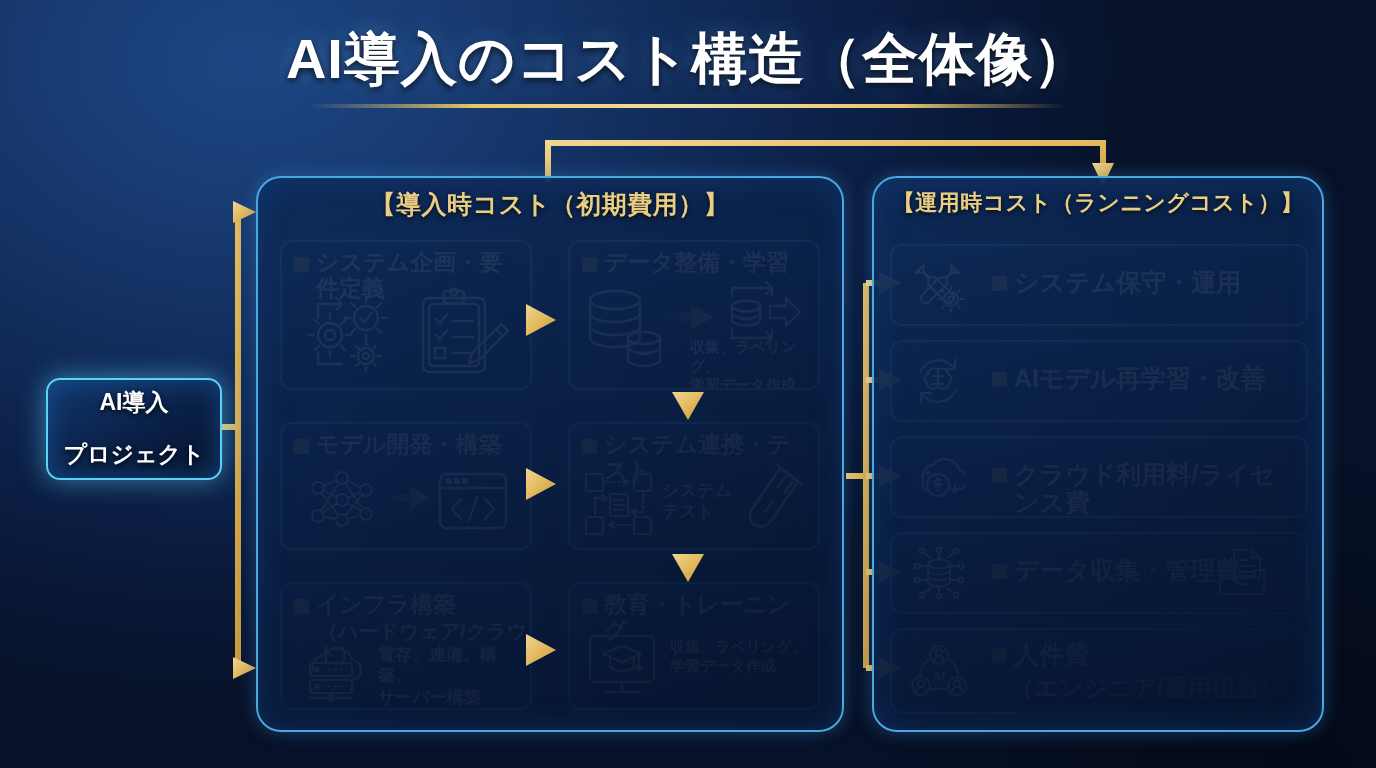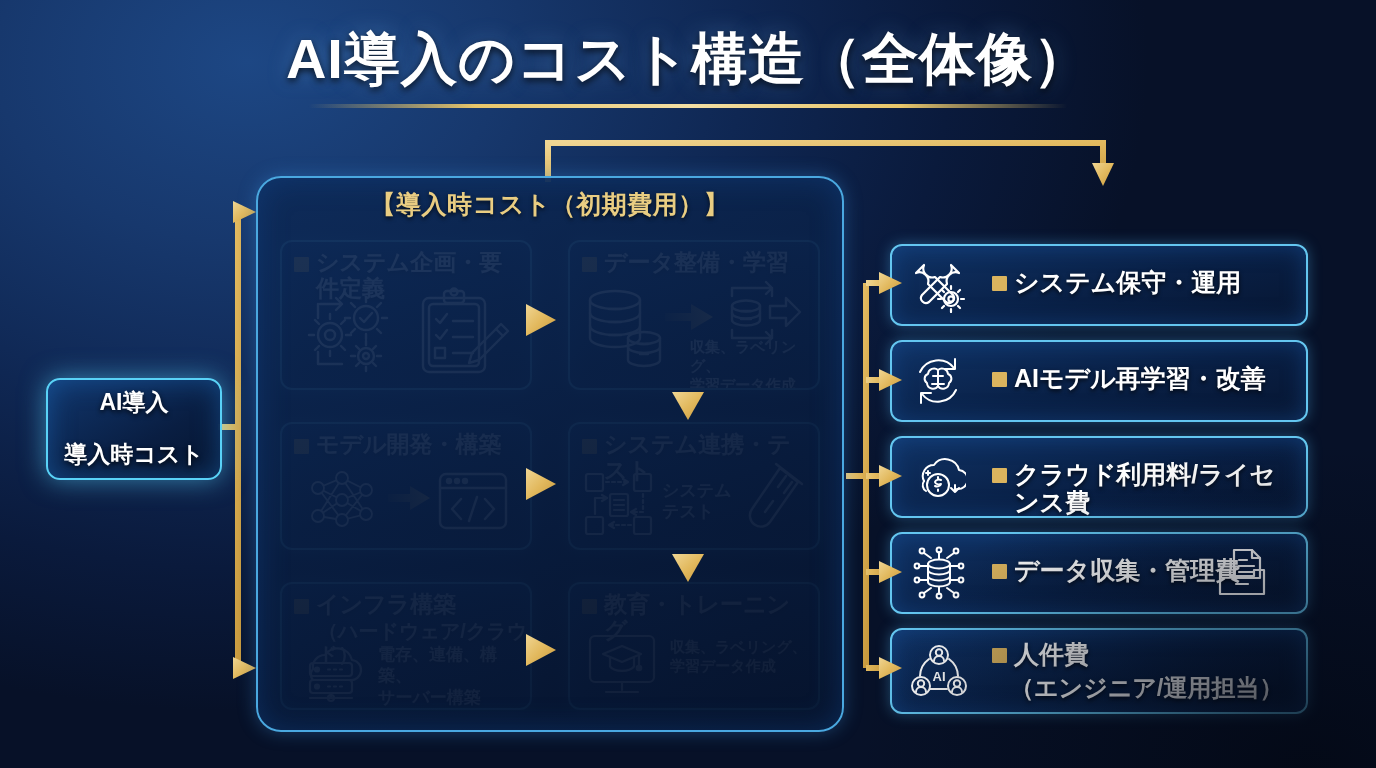--- a/index.html
+++ b/index.html
@@ -364,20 +364,23 @@
         <path d="M19 24 L38 16 L57 24 L38 32 z"></path>
         <path d="M26 27.5 v9 a13 7 0 0 0 24 0 v-9"></path>
         <path d="M55 25 v11"></path>
           <circle cx="55" cy="38" r="2.2" fill="#fff"></circle>
       </svg>
     </div>
     <div class="card-cap" style="left:100px; top:54px;">収集、ラベリング、
 学習データ作成</div>
   </div>
 
+  <div class="panel" style="left:872px; top:176px; width:448px; height:552px;">
+    <div class="panel-title" style="font-size:22px;">【運用時コスト（ランニングコスト）】</div>
+  </div>
 
   <div class="card" style="left:890px; top:244px; width:414px; height:78px;">
     <div class="icon" style="left:18px; top:13px;">
       <svg width="56" height="54" viewBox="0 0 56 54" fill="none" stroke="#ffffff" stroke-width="2.2" stroke-linecap="round" stroke-linejoin="round">
         <path d="M14 6 a9 9 0 0 0 11 12 l18 18 a5 5 0 0 1 -7 7 L18 25 a9 9 0 0 0 -12 -11 z"></path>
         <path d="M41 6 a9 9 0 0 1 -11 12 L12 36 a5 5 0 0 0 7 7 l18 -18 a9 9 0 0 1 12 -11 z"></path>
         <circle cx="41" cy="40" r="7"></circle>
           <circle cx="41" cy="40" r="2.6"></circle>
         <path d="M41 30 v-3 M41 50 v3 M31 40 h-3 M51 40 h3 M34 33 l-2 -2 M48 47 l2 2 M48 33 l2 -2 M34 47 l-2 2"></path>
       </svg>
@@ -478,16 +481,16 @@
     </div>
     <div class="card-title" style="left:100px; top:10px; font-size:25px;">
       <span class="bullet" style="margin-top:8px;"></span>
       <span>人件費</span>
     </div>
     <div class="card-sub" style="left:118px; top:44px; font-size:24px;">（エンジニア/運用担当）</div>
   </div>
 
   <div class="start-node">
     <div class="l1">AI導入</div>
-    <div class="l2">導入時コスト</div>
+    <div class="l2">プロジェクト</div>
   </div>
 
 </div>
 
 </body></html>

